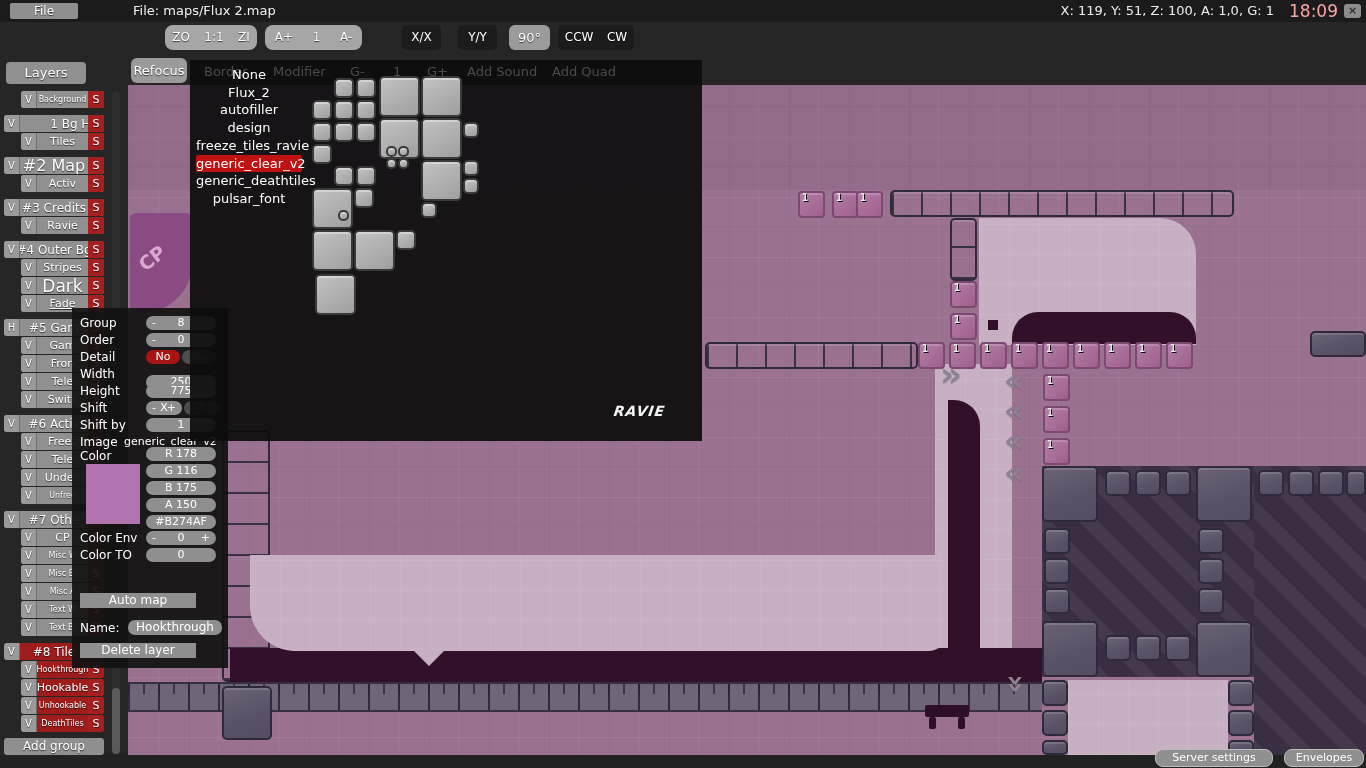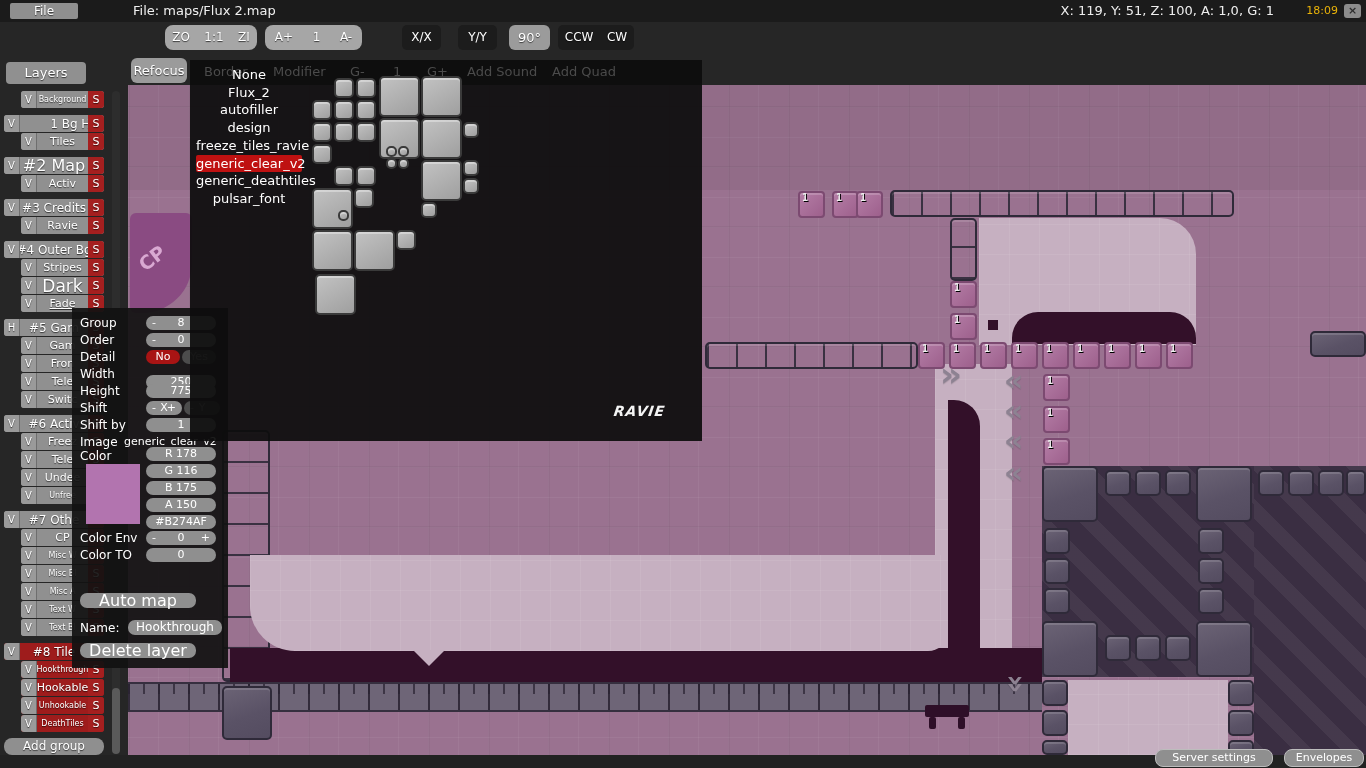--- a/index.html
+++ b/index.html
@@ -5,21 +5,21 @@
   html,body{margin:0;padding:0;width:1366px;height:768px;overflow:hidden;background:#232323;
     font-family:"DejaVu Sans",sans-serif;-webkit-font-smoothing:antialiased;}
   #root{position:relative;width:1366px;height:768px;}
   .tsh{text-shadow:0 1px 1px rgba(0,0,0,.65);}
   
   #topbar{position:absolute;left:0;top:0;width:1366px;height:22px;background:#1b1b1b;z-index:30;}
   #file-btn{position:absolute;left:10px;top:3px;width:68px;height:16px;background:#8f8f8f;border-radius:2px;
     color:#fff;font-size:12px;text-align:center;line-height:16px;}
   #map-title{position:absolute;left:133px;top:0;height:22px;line-height:22px;color:#f0f0f0;font-size:13px;}
   #coord-status{position:absolute;right:92px;top:0;height:22px;line-height:22px;color:#eee;font-size:13px;}
-  #clock{position:absolute;right:28px;top:0;height:22px;line-height:22px;color:#eab308;font-size:11px;}
+  #clock{position:absolute;right:28px;top:0;height:22px;line-height:22px;color:#fca5a5;font-size:17px;}
   #close-btn{position:absolute;right:5px;top:4px;width:17px;height:14px;background:#8c8c8c;border-radius:3px;
     color:#2c2c2c;font-size:11px;font-weight:bold;text-align:center;line-height:13px;}
   
   #top-chrome{position:absolute;left:0;top:22px;width:1366px;height:63px;background:#262626;z-index:5;}
   #left-panel{position:absolute;left:0;top:22px;width:128px;height:746px;background:#262626;z-index:6;}
   #bottom-strip{position:absolute;left:0;top:755px;width:1366px;height:13px;background:#222;z-index:15;}
   
   #toolbar1{position:absolute;left:131px;top:24px;height:26px;display:flex;align-items:center;z-index:20;}
   .btn{height:25px;border-radius:6px;font-size:13px;color:#fff;display:flex;align-items:center;justify-content:center;}
   .btn.gray{background:#9b9b9b;}
@@ -35,21 +35,21 @@
     color:#fff;font-size:13px;text-align:center;line-height:22px;z-index:10;}
   #layer-rows{position:absolute;left:0;top:0;z-index:10;}
   .lrow{position:absolute;height:17px;background:#909090;border-radius:3px;display:flex;align-items:stretch;overflow:hidden;}
   .lrow.sel{background:#9e1c1c;}
   .vbox{width:15px;background:#9a9a9a;border-right:1px solid #6e6e6e;color:#fff;font-size:10px;
     display:flex;align-items:center;justify-content:center;flex:none;}
   .llabel{flex:1;color:#fff;display:flex;align-items:center;justify-content:center;white-space:nowrap;overflow:hidden;}
   .sbox{width:16px;background:#a51f1f;color:#fff;font-size:11px;display:flex;align-items:center;justify-content:center;flex:none;}
   #scroll-track{position:absolute;left:112px;top:91px;width:8px;height:642px;background:#2d2d2d;border-radius:4px;z-index:10;}
   #scroll-handle{position:absolute;left:112px;top:688px;width:8px;height:66px;background:#5a5a5a;border-radius:4px;z-index:11;}
-  #add-group-btn{position:absolute;left:4px;top:738px;width:100px;height:17px;background:#8f8f8f;border-radius:8px;
+  #add-group-btn{position:absolute;left:4px;top:738px;width:100px;height:17px;background:#8f8f8f;border-radius:3px;
     color:#fff;font-size:12px;text-align:center;line-height:17px;z-index:10;}
   
   #map-canvas{position:absolute;left:128px;top:85px;width:1238px;height:683px;z-index:1;overflow:hidden;
     background-color:#9a7290;
     background-image:
       repeating-linear-gradient(0deg, rgba(255,255,255,.05) 0 1px, transparent 1px 30px),
       repeating-linear-gradient(90deg, rgba(255,255,255,.05) 0 1px, transparent 1px 30px),
       repeating-linear-gradient(0deg, rgba(0,0,0,.045) 0 2px, transparent 2px 60px),
       repeating-linear-gradient(90deg, rgba(0,0,0,.045) 0 2px, transparent 2px 60px);}
   .light{background:#c6b0c1;background-image:repeating-linear-gradient(0deg, rgba(255,255,255,.07) 0 1px, transparent 1px 30px),
@@ -86,22 +86,22 @@
   
   #props-popup{position:absolute;left:72px;top:308px;width:156px;height:360px;background:rgba(17,17,17,.92);z-index:40;}
   .plabel{position:absolute;left:8px;color:#fff;font-size:12px;line-height:16px;white-space:nowrap;}
   .pill{position:absolute;height:14px;border-radius:7px;background:#8f8f8f;color:#fff;font-size:11px;line-height:14px;
     text-align:center;box-sizing:border-box;}
   .pill .pm{position:absolute;left:6px;top:0;}
   .pill .pp{position:absolute;right:6px;top:0;}
   .pill.redp{background:#a81414;}
   .pill.dimp{background:#4c4c4c;color:#9a9a9a;}
   #color-swatch{position:absolute;left:14px;top:156px;width:54px;height:60px;}
-  .wbtn{position:absolute;left:8px;width:116px;height:15px;background:#8f8f8f;border-radius:7px;color:#fff;
-    font-size:16px;text-align:center;line-height:15px;}
+  .wbtn{position:absolute;left:8px;width:116px;height:15px;background:#8f8f8f;border-radius:0;color:#fff;
+    font-size:12px;text-align:center;line-height:15px;}
   
   .statbtn{position:absolute;top:749px;height:16px;background:#8f8f8f;border:1px solid #bdbdbd;border-radius:8px;
     color:#fff;font-size:11px;line-height:15px;text-align:center;z-index:16;}
 </style>
 </head>
 <body>
 
 <div id="root">
 
   <div id="top-chrome"></div>

